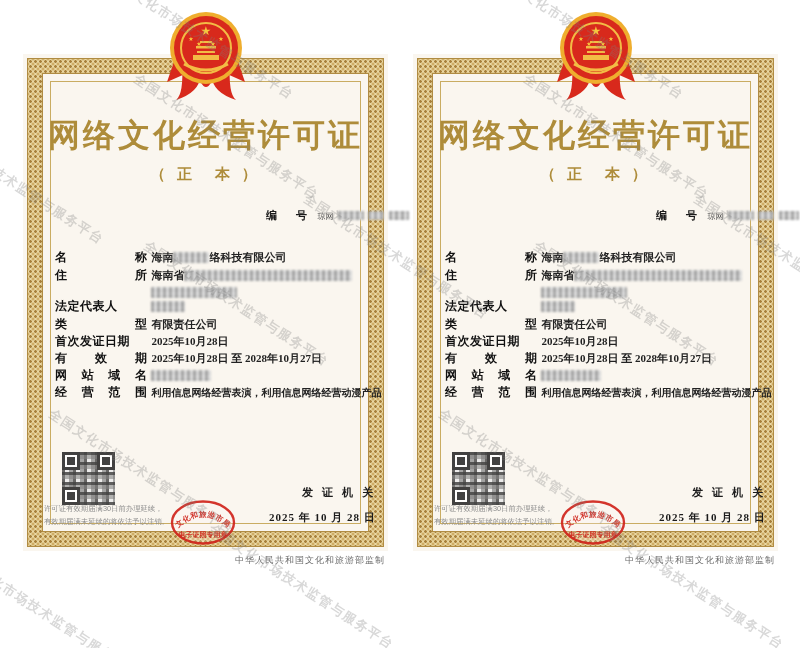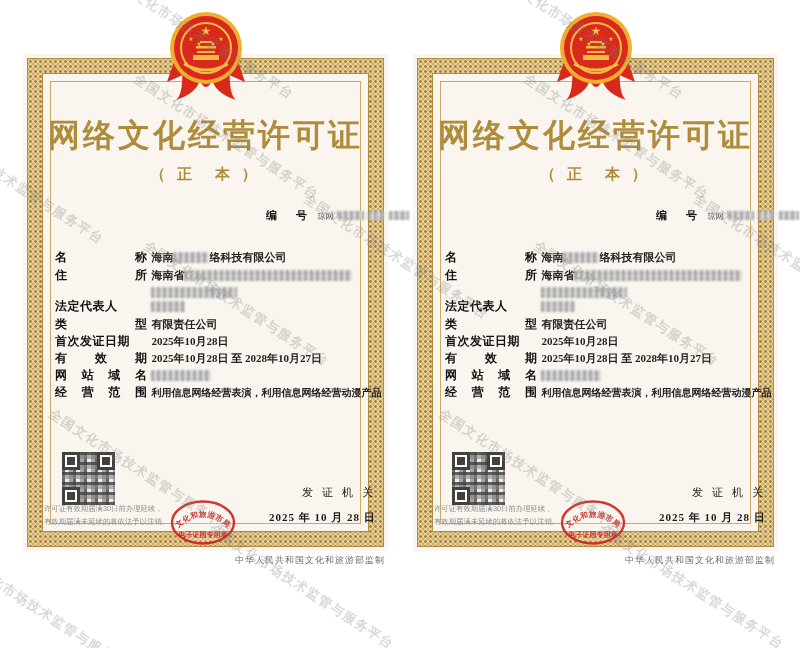--- a/index.html
+++ b/index.html
@@ -85,21 +85,21 @@
   .qr .fp{position:absolute;width:12px;height:12px;border:3px solid #222;background:#fff;}
   .qr .fp::before{content:"";position:absolute;inset:2px;background:#222;}
   .fp.tl{top:0;left:0;} .fp.tr{top:0;right:0;} .fp.bl{bottom:0;left:0;}
 
   .footnote{
     position:absolute;left:21px;top:449px;font-size:8px;line-height:14px;
     color:#8e8e8e;transform:scale(.92);transform-origin:left top;white-space:nowrap;
   }
 
   .issuer-label{
-    position:absolute;top:431px;left:279px;font-size:11px;font-weight:normal;
+    position:absolute;top:431px;left:279px;font-size:11px;font-weight:bold;
     color:#1c1c1c;letter-spacing:3px;white-space:nowrap;
   }
   .issue-date{
     position:absolute;top:456px;left:246px;font-size:11px;font-weight:bold;color:#1c1c1c;
     font-family:"Liberation Serif","DejaVu Serif",serif;white-space:nowrap;letter-spacing:1px;
   }
 
   .seal{position:absolute;top:444px;left:146px;z-index:6;opacity:.92;}
 
   .supervise{

